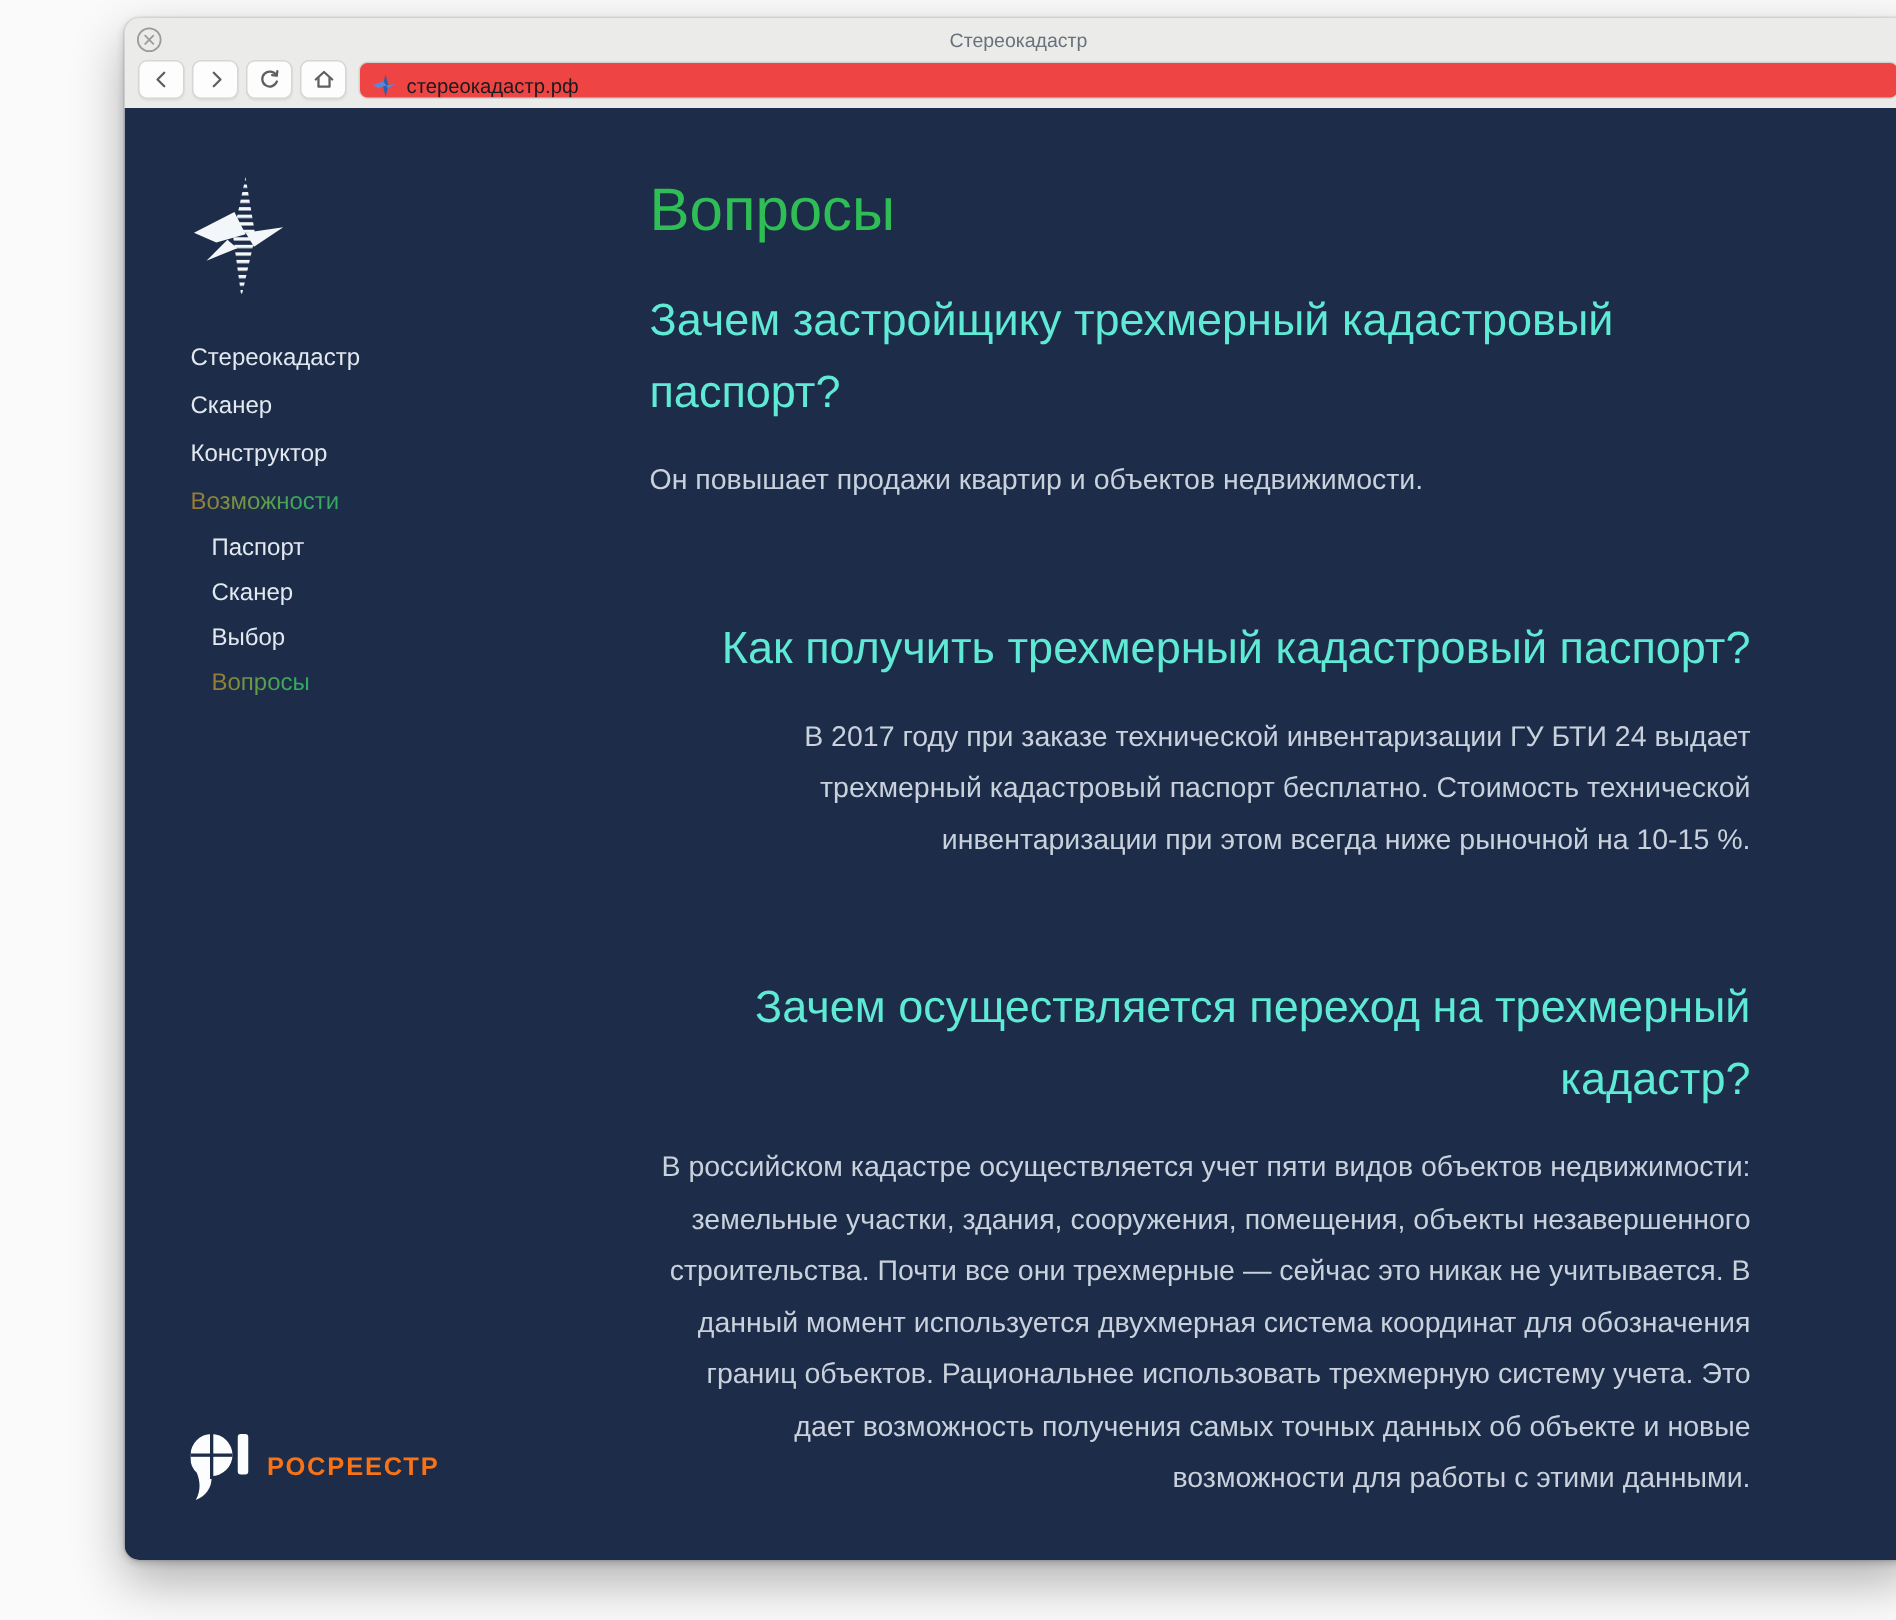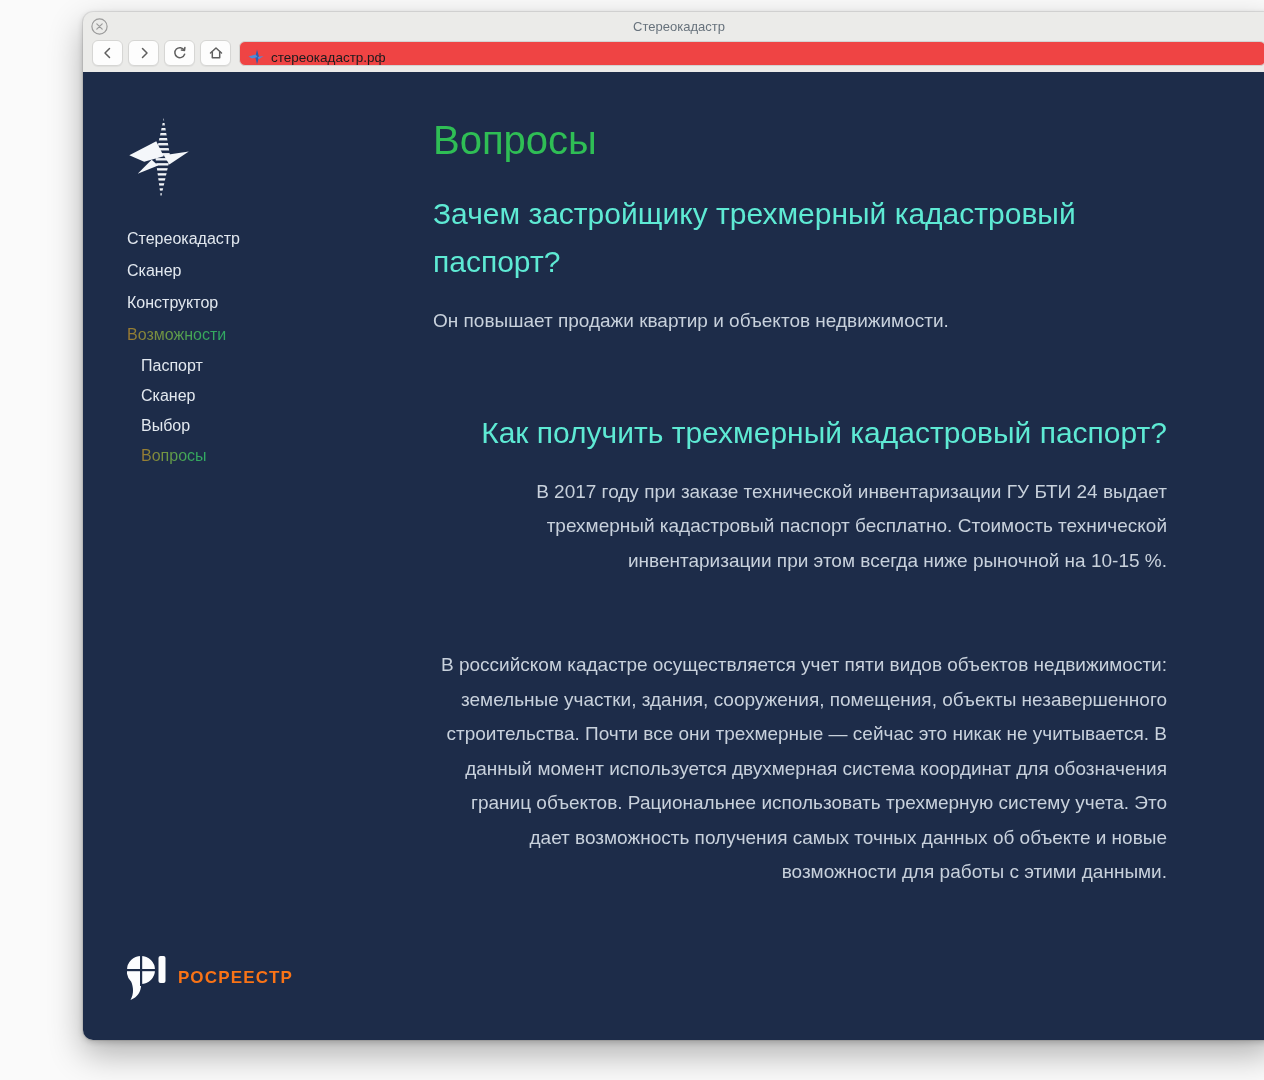--- a/index.html
+++ b/index.html
@@ -151,18 +151,19 @@
         <h2>Зачем застройщику трехмерный кадастровый паспорт?</h2>
         <p>Он повышает продажи квартир и объектов недвижимости.</p>
       </section>
 
       <section class="qa">
         <h2>Как получить трехмерный кадастровый паспорт?</h2>
         <p>В 2017 году при заказе технической инвентаризации ГУ БТИ 24 выдает трехмерный кадастровый паспорт бесплатно. Стоимость технической инвентаризации при этом всегда ниже рыночной на 10-15 %.</p>
       </section>
 
       <section class="qa">
+        <h2>Зачем осуществляется переход на трехмерный кадастр?</h2>
         <p>В российском кадастре осуществляется учет пяти видов объектов недвижимости: земельные участки, здания, сооружения, помещения, объекты незавершенного строительства. Почти все они трехмерные — сейчас это никак не учитывается. В данный момент используется двухмерная система координат для обозначения границ объектов. Рациональнее использовать трехмерную систему учета. Это дает возможность получения самых точных данных об объекте и новые возможности для работы с этими данными.</p>
       </section>
     </main>
 
   </div>
 </div>
 
 </body></html>

